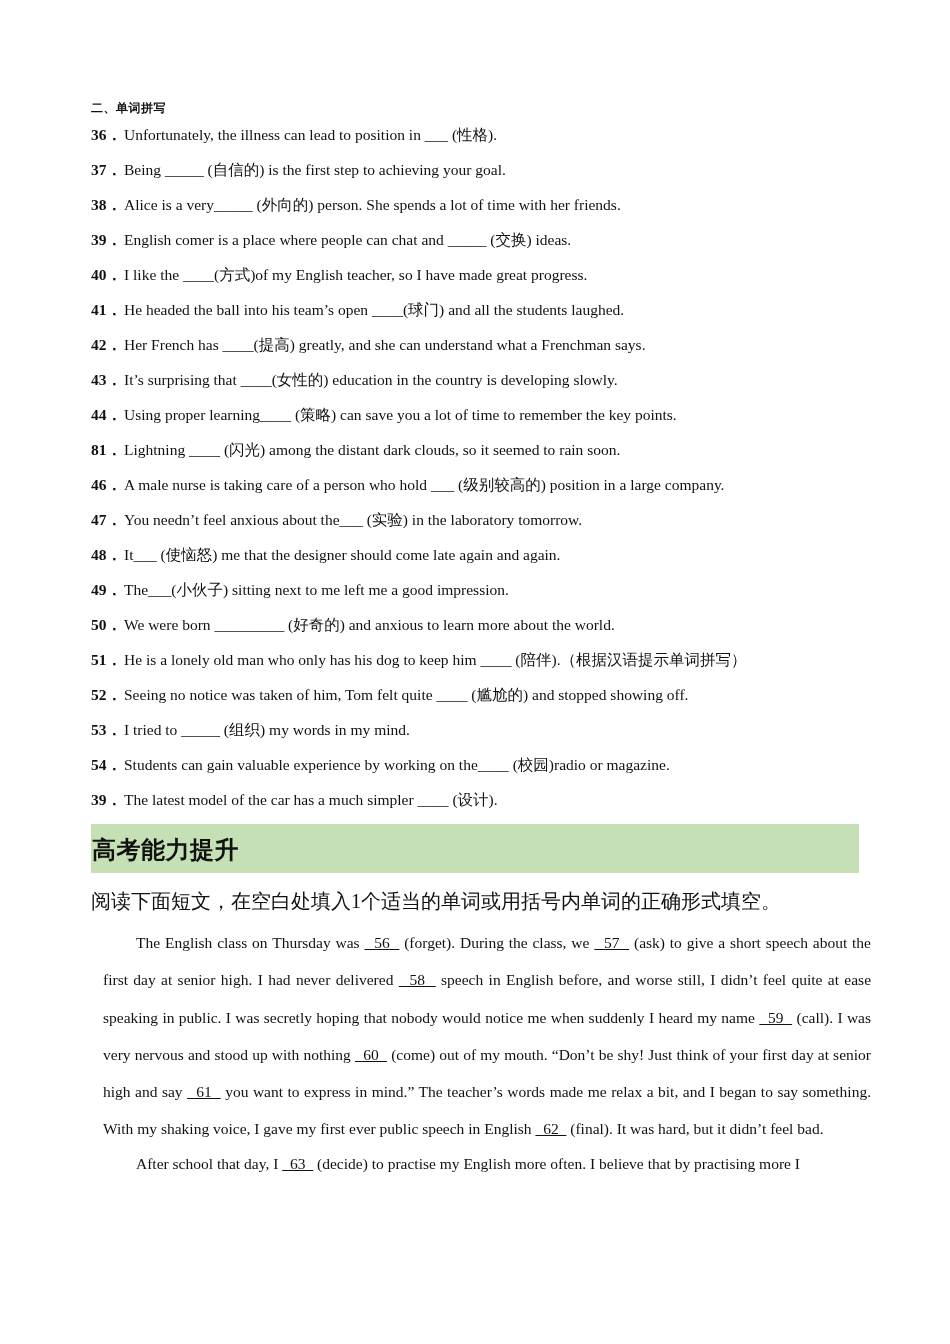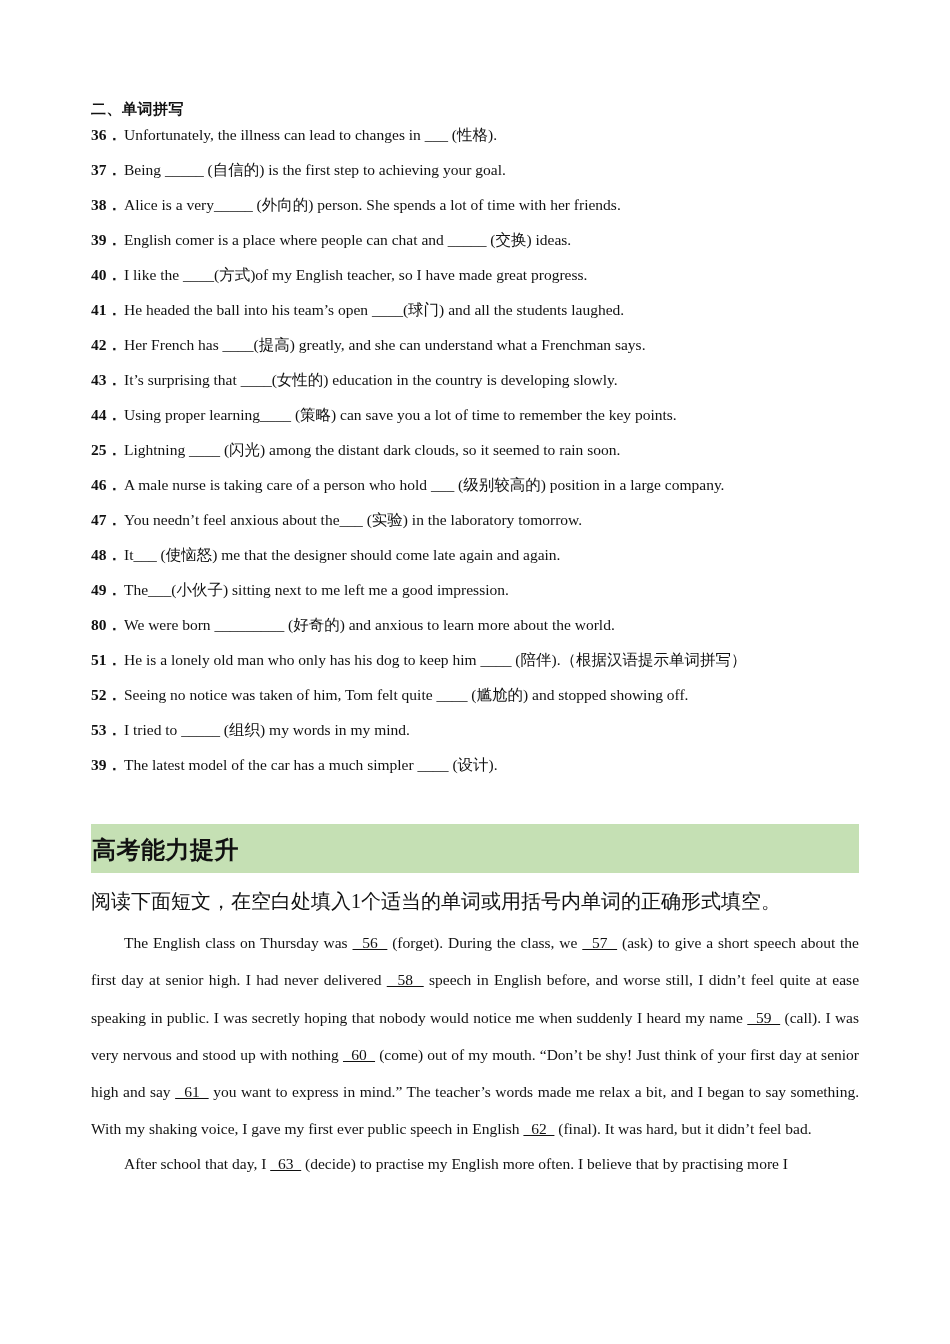--- a/index.html
+++ b/index.html
@@ -1,60 +1,61 @@
 <!DOCTYPE html>
 <html><head>
 <meta charset="utf-8">
 <style>
   html, body { margin: 0; padding: 0; background: #ffffff; }
   body { width: 950px; height: 1344px; position: relative; overflow: hidden;
          font-family: "Liberation Serif", "DejaVu Serif", serif; color: #111; }
   .page { position: absolute; left: 91px; top: 0; width: 768px; }
-  .section-heading { position: absolute; top: 100px; left: 0; font-size: 15px; font-weight: bold;
+  .section-heading { position: absolute; top: 100px; left: 0; font-size: 12px; font-weight: bold;
          font-family: "DejaVu Sans", "Liberation Sans", sans-serif; letter-spacing: 0.5px; }
   .items { position: absolute; top: 124px; left: 0; width: 768px; }
   .item { height: 35px; line-height: 22px; font-size: 15.5px; white-space: nowrap; }
   .item .num { display: inline-block; width: 33px; font-weight: bold; }
   .banner { position: absolute; top: 824px; left: 0; width: 768px; height: 49px;
          background: #c5e0b4; }
   .banner-title { position: absolute; left: 1px; top: 10px; font-size: 24px; font-weight: bold;
          font-family: Liberation Mono, monospace; letter-spacing: 0.5px; }
   .instruction { position: absolute; top: 890px; left: 0; font-size: 20px; line-height: 22px; }
-  .passage { position: absolute; top: 924px; left: 0; width: 768px; font-size: 15.5px;
+  .passage { position: absolute; top: 924px; left: 12px; width: 768px; font-size: 15.5px;
          line-height: 37.3px; text-align: justify; }
   .passage p { margin: 0; text-indent: 33px; }
   .passage p + p { margin-top: -3px; }
   .blank { text-decoration: underline; white-space: pre; }
 </style>
 </head>
 <body>
 
 <div class="page">
 
   <div class="section-heading">二、单词拼写</div>
 
   <div class="items">
-    <div class="item"><span class="num">36．</span><span>Unfortunately, the illness can lead to changes in ___ (性格).</span></div>
+    <div class="item"><span class="num">36．</span><span>Unfortunately, the illness can lead to position in ___ (性格).</span></div>
     <div class="item"><span class="num">37．</span><span>Being _____ (自信的) is the first step to achieving your goal.</span></div>
     <div class="item"><span class="num">38．</span><span>Alice is a very_____ (外向的) person. She spends a lot of time with her friends.</span></div>
     <div class="item"><span class="num">39．</span><span>English comer is a place where people can chat and _____ (交换) ideas.</span></div>
     <div class="item"><span class="num">40．</span><span>I like the ____(方式)of my English teacher, so I have made great progress.</span></div>
     <div class="item"><span class="num">41．</span><span>He headed the ball into his team’s open ____(球门) and all the students laughed.</span></div>
     <div class="item"><span class="num">42．</span><span>Her French has ____(提高) greatly, and she can understand what a Frenchman says.</span></div>
     <div class="item"><span class="num">43．</span><span>It’s surprising that ____(女性的) education in the country is developing slowly.</span></div>
     <div class="item"><span class="num">44．</span><span>Using proper learning____ (策略) can save you a lot of time to remember the key points.</span></div>
-    <div class="item"><span class="num">25．</span><span>Lightning ____ (闪光) among the distant dark clouds, so it seemed to rain soon.</span></div>
+    <div class="item"><span class="num">81．</span><span>Lightning ____ (闪光) among the distant dark clouds, so it seemed to rain soon.</span></div>
     <div class="item"><span class="num">46．</span><span>A male nurse is taking care of a person who hold ___ (级别较高的) position in a large company.</span></div>
     <div class="item"><span class="num">47．</span><span>You needn’t feel anxious about the___ (实验) in the laboratory tomorrow.</span></div>
     <div class="item"><span class="num">48．</span><span>It___ (使恼怒) me that the designer should come late again and again.</span></div>
     <div class="item"><span class="num">49．</span><span>The___(小伙子) sitting next to me left me a good impression.</span></div>
-    <div class="item"><span class="num">80．</span><span>We were born _________ (好奇的) and anxious to learn more about the world.</span></div>
+    <div class="item"><span class="num">50．</span><span>We were born _________ (好奇的) and anxious to learn more about the world.</span></div>
     <div class="item"><span class="num">51．</span><span>He is a lonely old man who only has his dog to keep him ____ (陪伴).（根据汉语提示单词拼写）</span></div>
     <div class="item"><span class="num">52．</span><span>Seeing no notice was taken of him, Tom felt quite ____ (尴尬的) and stopped showing off.</span></div>
     <div class="item"><span class="num">53．</span><span>I tried to _____ (组织) my words in my mind.</span></div>
+    <div class="item"><span class="num">54．</span><span>Students can gain valuable experience by working on the____ (校园)radio or magazine.</span></div>
     <div class="item"><span class="num">39．</span><span>The latest model of the car has a much simpler ____ (设计).</span></div>
   </div>
 
   <div class="banner">
     <div class="banner-title">高考能力提升</div>
   </div>
 
   <div class="instruction">阅读下面短文，在空白处填入1个适当的单词或用括号内单词的正确形式填空。</div>
 
   <div class="passage">

